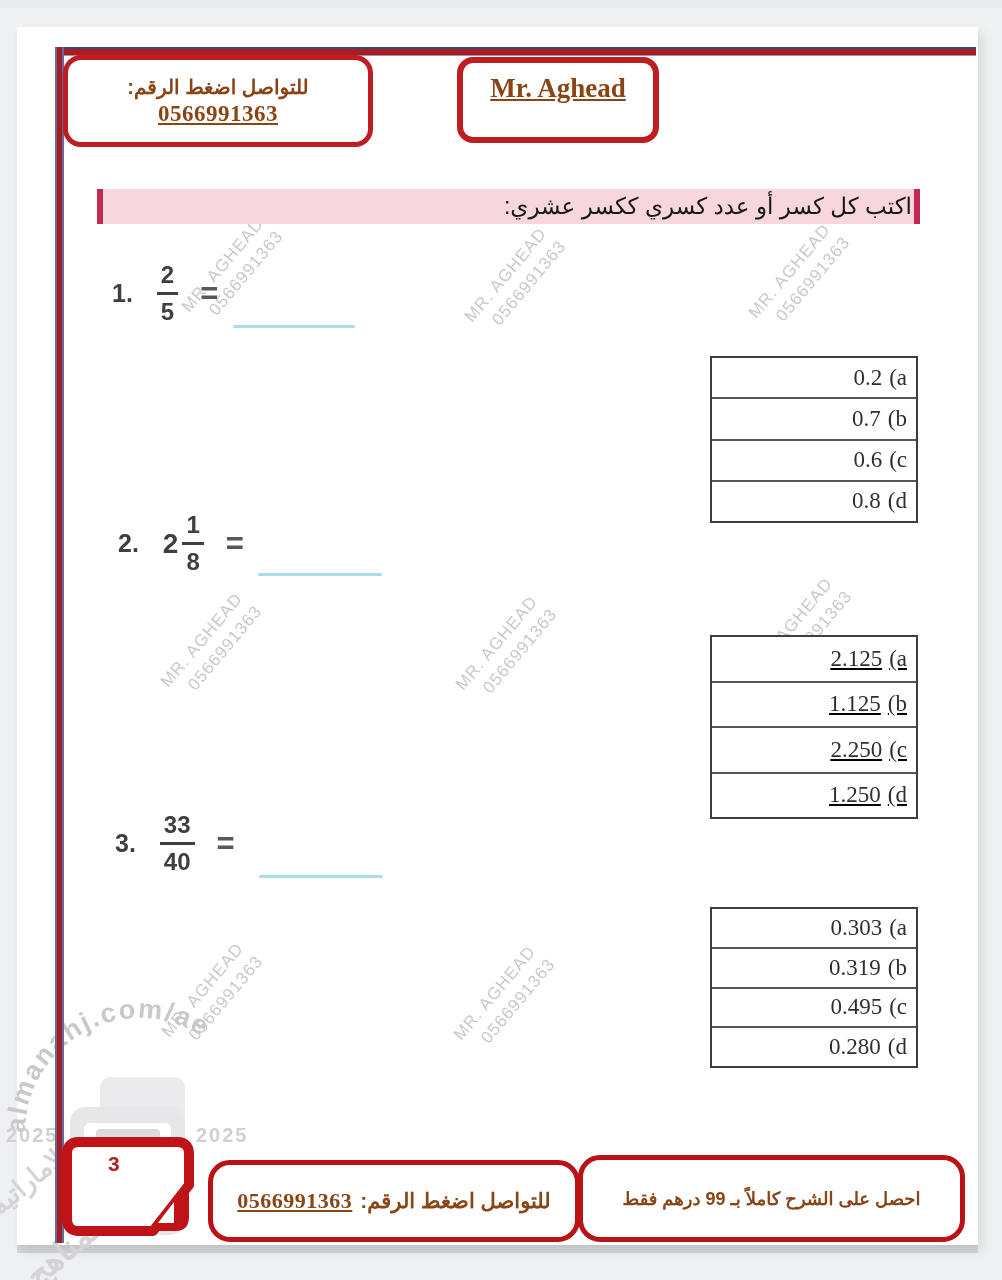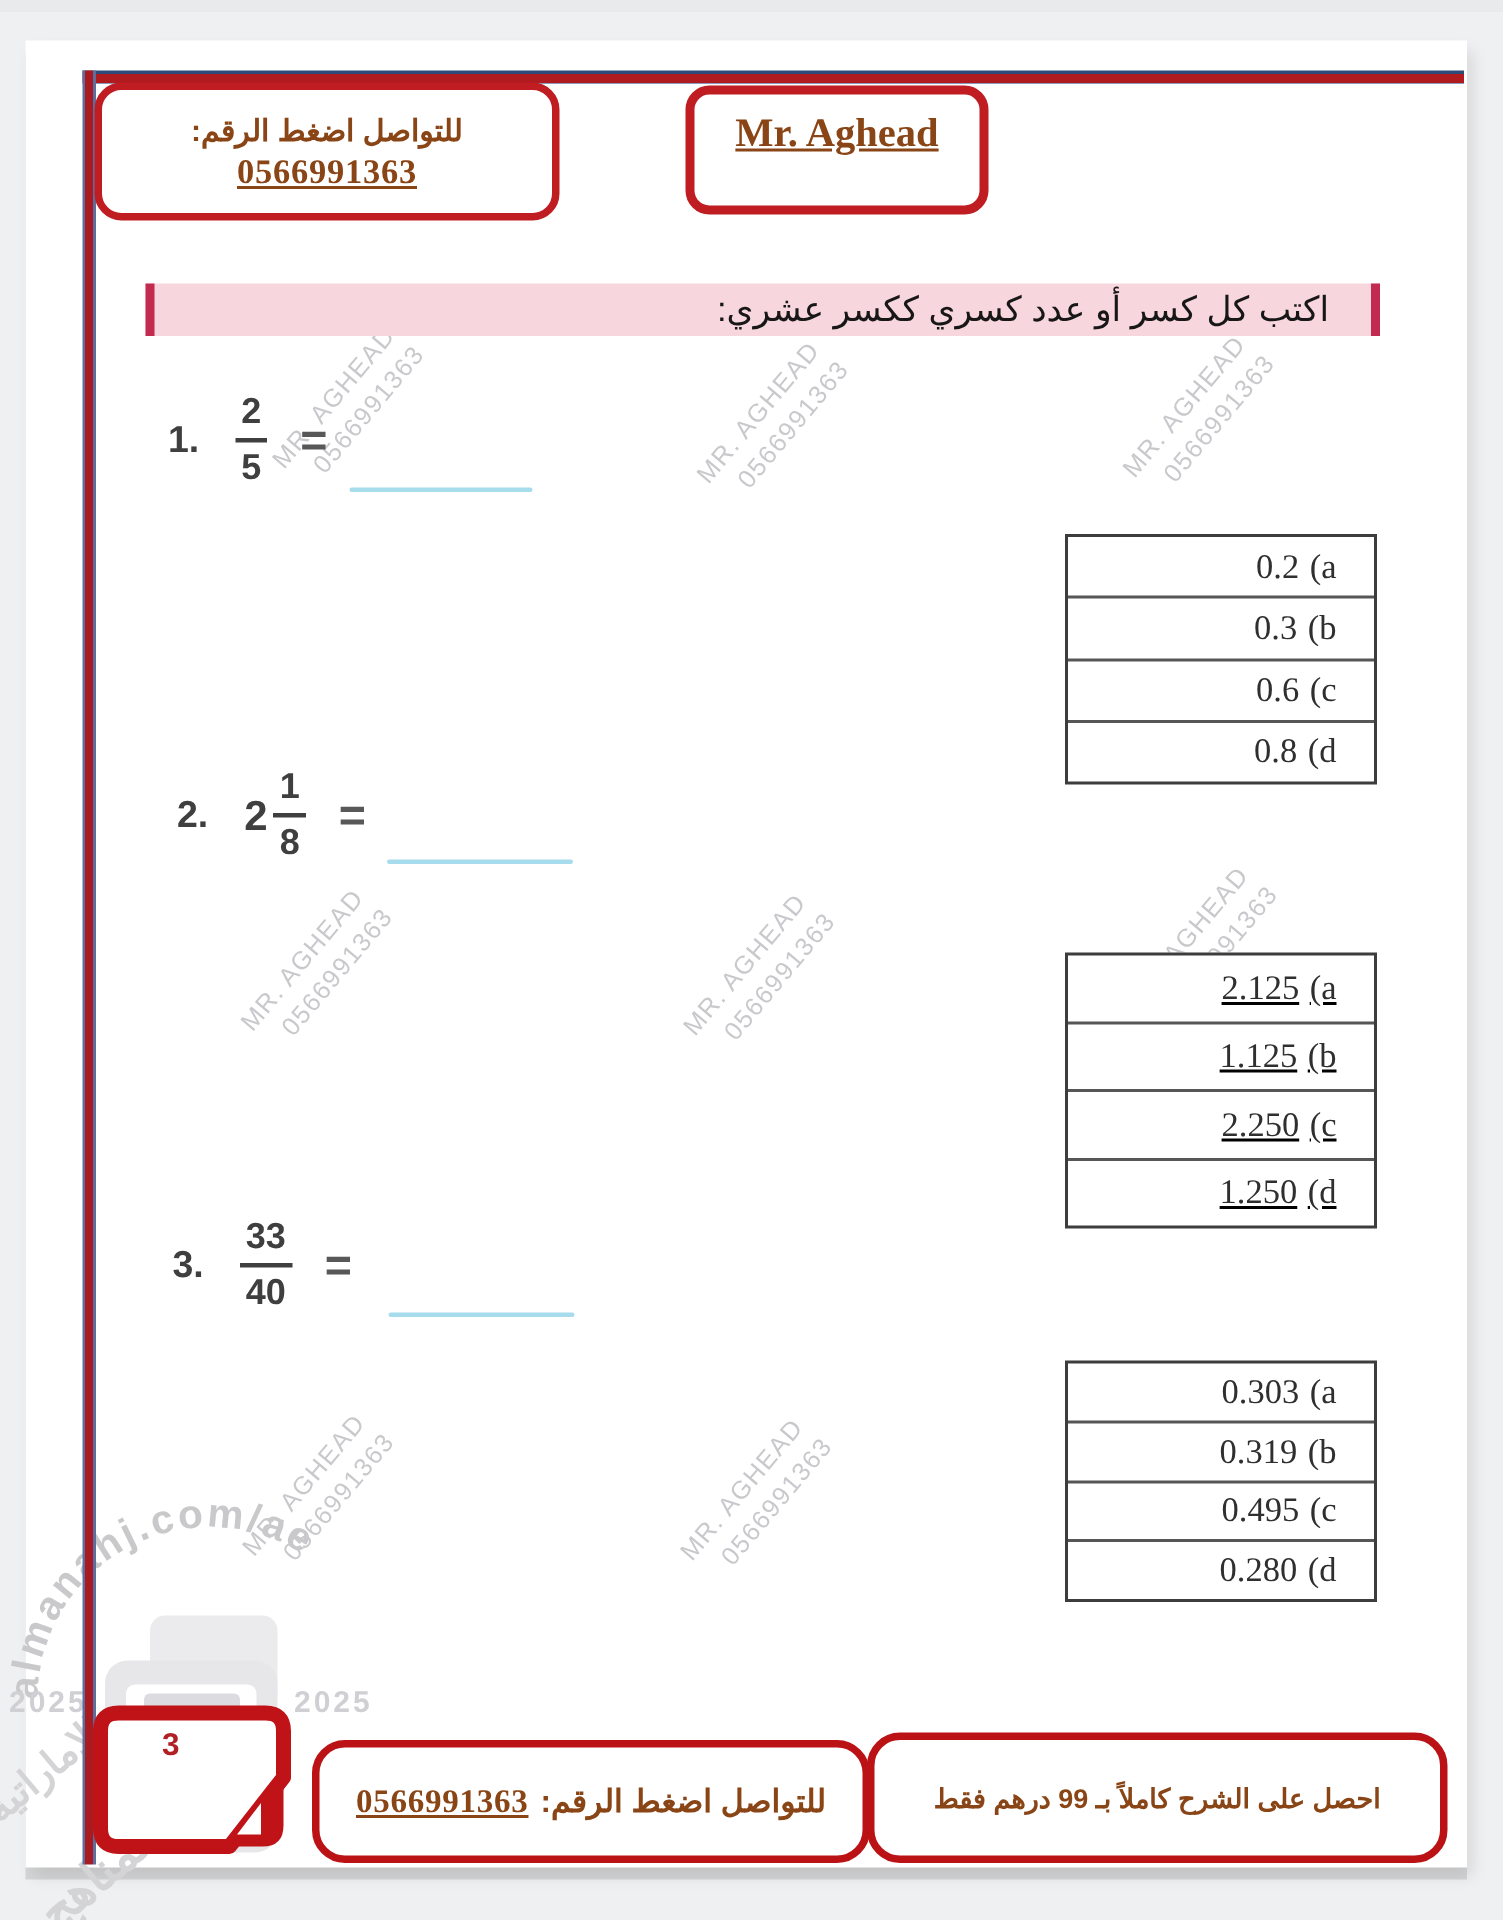--- a/index.html
+++ b/index.html
@@ -27,21 +27,21 @@
   .phone-link{font-family:"Liberation Serif",serif;font-weight:bold;font-size:23px;text-decoration:underline;letter-spacing:.5px;}
   .brand-box{left:457px;top:57px;width:190px;height:74px;border-width:6px;border-radius:16px;}
   .brand-title{font-family:"Liberation Serif",serif;font-weight:bold;font-size:27px;text-decoration:underline;text-align:center;margin-top:10px;}
   
   .instruction{
     position:absolute;left:97px;top:189px;width:823px;height:35px;z-index:3;
     background:#f8d6dd;border-left:6px solid #c22a50;border-right:6px solid #c22a50;
     direction:rtl;display:flex;align-items:center;
     font-size:23px;color:#171717;padding:0;box-sizing:border-box;
   }
-  .instruction span{padding-right:28px;}
+  .instruction span{padding-right:2px;}
   
   .problem{position:absolute;z-index:3;display:flex;align-items:center;color:#3f3f3f;font-weight:bold;}
   .p-num{font-size:25px;margin-right:24px;}
   .whole{font-size:28px;margin-right:4px;}
   .frac{display:inline-flex;flex-direction:column;align-items:center;line-height:1;}
   .frac .nu{font-size:24px;padding:0 4px 5px;}
   .frac .de{font-size:24px;padding:5px 4px 0;}
   .frac .bar{height:3px;background:#3f3f3f;align-self:stretch;}
   .eq{font-size:31px;color:#585858;margin-left:22px;}
   .blank{position:absolute;height:3px;background:#a6dcec;z-index:3;border-radius:2px;}
@@ -52,21 +52,21 @@
   .answers{
     position:absolute;left:710px;width:208px;z-index:3;background:#fff;
     border:2px solid #3d3d3d;display:flex;flex-direction:column;box-sizing:border-box;
   }
   .t1{top:356px;height:167px;}
   .t2{top:635px;height:184px;text-decoration:underline;}
   .t3{top:907px;height:161px;}
   .answers .row{
     flex:1;display:flex;align-items:center;justify-content:flex-end;
     font-family:"Liberation Serif",serif;font-size:23px;color:#2f2f2f;
-    padding-right:25px;
+    padding-right:9px;
   }
   .answers .row + .row{border-top:2px solid #565656;}
   .answers .val{margin-right:7px;}
   
   .wm{
     position:absolute;z-index:1;color:#c9c9cd;font-size:17px;line-height:1.35;
     white-space:nowrap;transform:translate(-50%,-50%) rotate(-50deg);
     letter-spacing:1px;
   }
   .wm .l2{display:block;margin-left:15px;}
@@ -166,21 +166,21 @@
   <span class="eq">=</span>
 </div>
 <div class="blank blank3"></div>
 
 <div class="answers t1">
   <div class="row">
       <span class="val">0.2</span>
       <span>(a</span>
     </div>
   <div class="row">
-      <span class="val">0.3</span>
+      <span class="val">0.7</span>
       <span>(b</span>
     </div>
   <div class="row">
       <span class="val">0.6</span>
       <span>(c</span>
     </div>
   <div class="row">
       <span class="val">0.8</span>
       <span>(d</span>
     </div>

